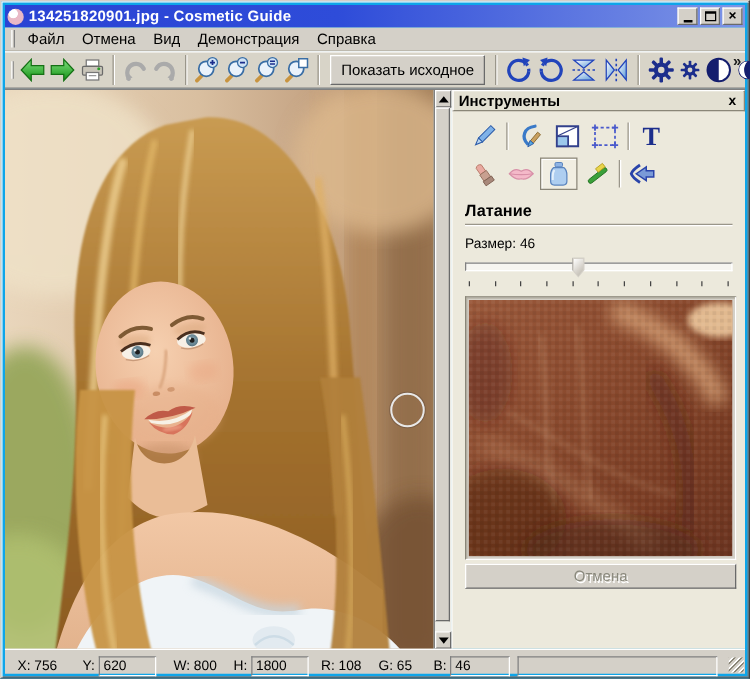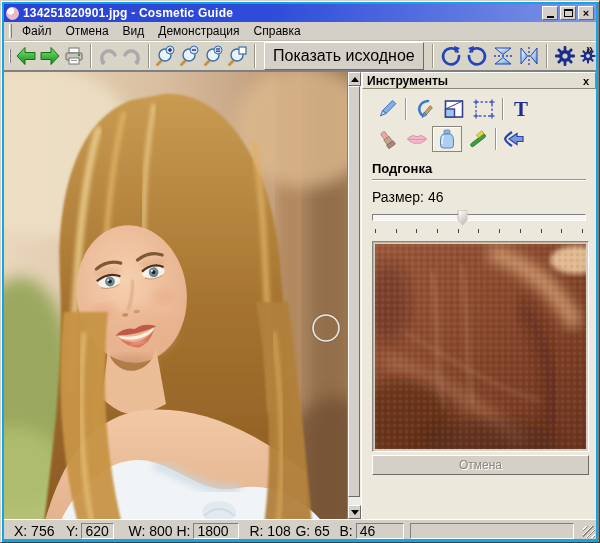--- a/index.html
+++ b/index.html
@@ -35,21 +35,21 @@
   .menubar { height:19px; flex:0 0 19px; display:flex; align-items:center; background:#D4D0C8;
     border-bottom:1px solid #BDB9AE; padding-left:2px; }
   .grip { width:3px; height:14px; margin:0 3px; border-left:1px solid #fff; border-right:1px solid #808080; }
   .menu-item { padding:4px 7px; cursor:default; }
 
   
   .toolbar { height:30px; flex:0 0 30px; display:flex; align-items:center; background:#D8D4C8;
     border-bottom:1px solid #808080; box-shadow: inset 0 1px 0 #fff; padding-left:2px; position:relative; }
   .tbtn { width:26px; height:26px; display:flex; align-items:center; justify-content:center; border:1px solid transparent; }
   .tsep { width:2px; height:24px; margin:0 4px; border-left:1px solid #9a968a; border-right:1px solid #fff; }
-  .tool-button-text { font-size:16px; padding:4px 8px; margin:0 4px; white-space:nowrap; }
+  .tool-button-text { font-size:12px; padding:4px 8px; margin:0 4px; white-space:nowrap; }
   .tb-overflow { position:absolute; right:3px; top:1px; font-weight:bold; font-size:12px; color:#1a1a1a; }
 
   
   .content { flex:1; display:flex; border-top:1px solid #808080; min-height:0; }
   .canvas-wrap { width:343px; flex:0 0 343px; position:relative; background:#C9AE8F; overflow:hidden; }
   .canvas-wrap svg { display:block; }
 
   
   .vscroll { width:14px; flex:0 0 14px; background:#ECEBE5; display:flex; flex-direction:column; position:relative;
     border-left:1px solid #808080; }
@@ -67,21 +67,21 @@
   .panel-close { font-size:11px; font-weight:bold; padding:0 2px; cursor:default; }
   .panel-body { flex:1; padding:6px 10px 0 10px; }
 
   .palette-row { display:flex; align-items:center; margin-bottom:2px; height:28px; }
   .pbtn { width:30px; height:26px; display:flex; align-items:center; justify-content:center; }
   .pbtn.selected { background:#F1EEE2; border:1px solid #8a8678; box-shadow: inset 1px 1px 0 #fff; }
   .psep { width:1px; height:22px; background:#9a968a; margin:0 3px; box-shadow:1px 0 0 #fff; }
 
   .section-title { font-weight:bold; font-size:13px; margin-top:8px; }
   .section-rule { height:2px; border-top:1px solid #9a968a; border-bottom:1px solid #fff; margin:3px 0 8px 0; }
-  .size-label { font-size:14px; margin-bottom:4px; }
+  .size-label { font-size:11px; margin-bottom:4px; }
 
   .slider { position:relative; height:18px; }
   .slider-track { position:absolute; left:0; right:0; top:5px; height:7px; background:#F6F5F0;
     border:1px solid; border-color:#808080 #fff #fff #808080; }
   .slider-thumb { position:absolute; top:1px; left:40%; width:10px; height:16px; background:#D4D0C8;
     clip-path:polygon(0 0,100% 0,100% 62%,50% 100%,0 62%);
     filter:drop-shadow(0 0 1px #555); }
   .slider-thumb::after{ content:""; position:absolute; left:1px; top:1px; right:1px; bottom:1px;
     background:linear-gradient(135deg,#fff, #D4D0C8 60%, #b7b3a8);
     clip-path:polygon(0 0,100% 0,100% 62%,50% 100%,0 62%); }
@@ -99,21 +99,21 @@
     padding:5px 8px; display:flex; align-items:center; gap:7px; }
   .checkbox { width:13px; height:13px; background:#fff; border:1px solid; border-color:#808080 #fff #fff #808080;
     box-shadow: inset 1px 1px 0 #5a5a5a22; position:relative; }
   .checkbox .check { display:none; position:absolute; left:2px; top:2px; width:7px; height:4px;
     border-left:2px solid #000; border-bottom:2px solid #000; transform:rotate(-50deg); }
   .checkbox.checked .check { display:block; }
   .chk-label { font-size:12px; }
 
   
   .statusbar { height:20px; flex:0 0 20px; background:#D4D0C8; border-top:1px solid #fff;
-    display:flex; align-items:flex-end; font-size:14px; position:relative; padding-top:7px; }
+    display:flex; align-items:center; font-size:11px; position:relative; padding-top:7px; }
   .st { white-space:nowrap; }
   .st-box { height:16px; display:flex; align-items:center; padding:0 3px;
     border:1px solid; border-color:#808080 #fff #fff #808080; }
   .grip-resize { position:absolute; right:1px; bottom:1px; width:12px; height:12px;
     background:repeating-linear-gradient(135deg, transparent 0 2px, #fff 2px 3px, #8a8678 3px 4px); }
 
   .icon-svg { display:block; }
 </style>
 </head>
 <body>
@@ -520,21 +520,21 @@
           </span>
           <span class="psep"></span>
           <span class="pbtn">
             <svg class="icon-svg" width="24" height="24" viewBox="0 0 24 24">
               <path d="M10,5 Q4,9 3,12 Q4,15 10,19" fill="none" stroke="#2A44AA" stroke-width="2.2"></path>
               <polygon points="7,12 15,6.5 15,9.5 21,9.5 21,14.5 15,14.5 15,17.5" fill="#7A9AD8" stroke="#2A44AA" stroke-width="1.2"></polygon>
             </svg>
           </span>
         </div>
 
-        <div class="section-title">Подгонка</div>
+        <div class="section-title">Латание</div>
         <div class="section-rule"></div>
 
         <div class="size-label">Размер: 46</div>
 
         <div class="slider">
           <div class="slider-track"></div>
           <div class="slider-thumb"></div>
         </div>
         <div class="ticks">
           <span class="tick"></span>
@@ -588,21 +588,21 @@
         <div class="cancel-btn raised">Отмена</div>
 
 
       </div>
     </div>
   </div>
 
   <div class="statusbar">
     <span class="st" style="margin-left:10px; width:48px;">X: 756</span>
     <span class="st" style="margin-left:4px;">Y:</span>
-    <span class="st st-box" style="margin-left:3px; width:33px;">620</span>
+    <span class="st st-box" style="margin-left:3px; width:46px;">620</span>
     <span class="st" style="margin-left:14px; width:44px;">W: 800</span>
     <span class="st" style="margin-left:4px;">H:</span>
     <span class="st st-box" style="margin-left:3px; width:46px;">1800</span>
     <span class="st" style="margin-left:10px; width:42px;">R: 108</span>
     <span class="st" style="margin-left:4px; width:36px;">G: 65</span>
     <span class="st" style="margin-left:8px;">B:</span>
     <span class="st st-box" style="margin-left:3px; width:48px;">46</span>
     <span class="st st-box" style="margin-left:6px; flex:1; margin-right:22px;"></span>
     <span class="grip-resize"></span>
   </div>

